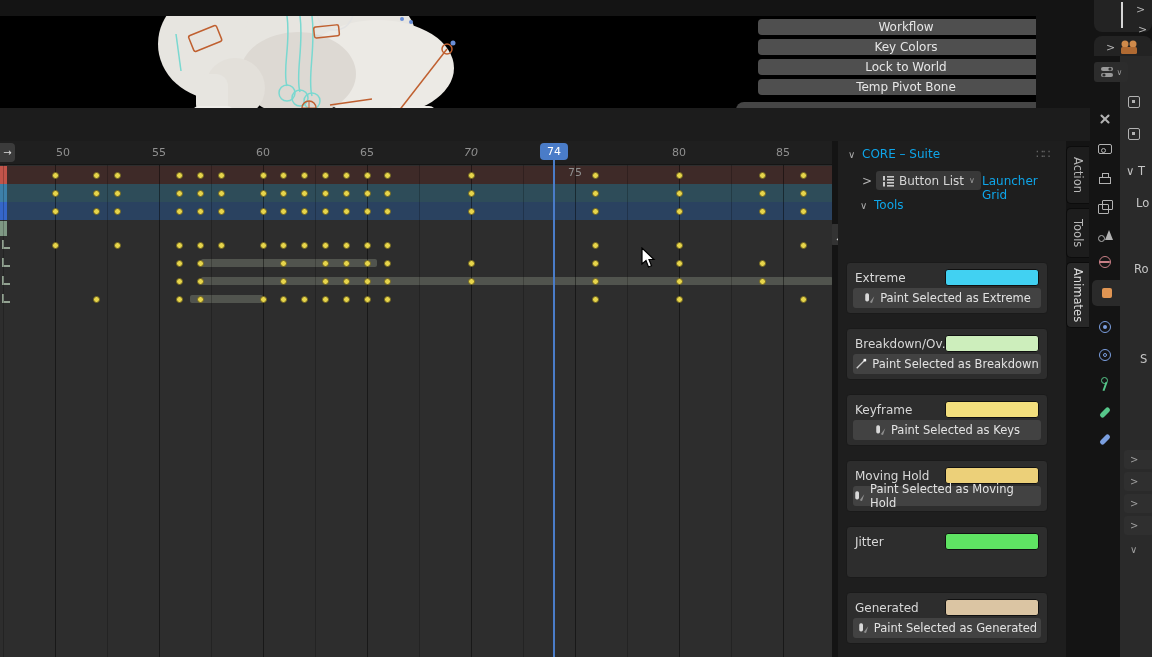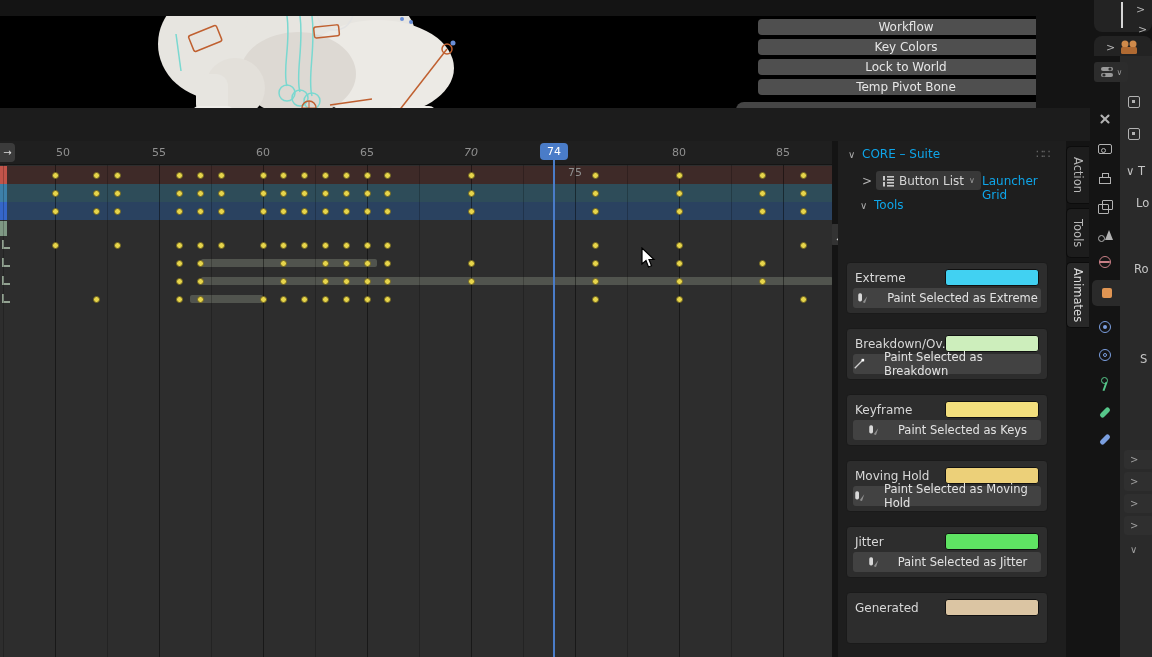--- a/index.html
+++ b/index.html
@@ -40,21 +40,21 @@
     color:#fff;font-size:11px;text-align:center;line-height:17px;z-index:6}
   #jumpbox{left:0;top:143px;width:15px;height:19px;background:#3b3b3b;border-radius:0 4px 4px 0;
     color:#ddd;font-size:10px;text-align:center;line-height:19px}
   
   #npanel{left:838px;top:141px;width:228px;height:516px;background:#1e1e1e;font-size:12px}
   .ptext{position:absolute;color:#0ea5e9}
   .pillbtn{position:absolute;background:#383838;border-radius:3px;display:flex;align-items:center;gap:5px;padding:0 6px;height:19px;color:#d5d5d5}
   .box{position:absolute;left:8px;width:202px;background:#2d2d2d;border:1px solid #1a1a1a;border-radius:4px}
   .swatch{position:absolute;right:8px;top:6px;width:94px;height:17px;border-radius:3px;border:1px solid #111}
   .paintbtn{position:absolute;left:6px;right:6px;bottom:5px;height:20px;background:#424242;border-radius:3px;
-    display:flex;align-items:center;justify-content:center;gap:19px;font-size:11.5px;color:#e2e2e2}
+    display:flex;align-items:center;justify-content:center;gap:5px;font-size:11.5px;color:#e2e2e2}
   .grp-label{position:absolute;left:8px;top:8px;font-size:12px;color:#d8d8d8}
   
   .vtab{position:absolute;left:1066px;width:23px;background:#1d1d1d;border:1px solid #0c0c0c;border-right:none;
     border-radius:5px 0 0 5px;color:#b8b8b8;font-size:11.5px;writing-mode:vertical-rl;
     display:flex;align-items:center;justify-content:center}
   .vtab.active{background:#282828;color:#dedede}
   
   #prail{left:1090px;top:56px;width:62px;height:601px;background:#141414}
   #pstrip{position:absolute;left:30px;top:0;width:32px;height:601px;background:#2a2a2a}
   .pslot{position:absolute;left:0;width:30px;height:26px;display:flex;align-items:center;justify-content:center}
@@ -468,33 +468,33 @@
               <rect x="3" y="1" width="5" height="11" rx="2.2" fill="#d8d8d8"></rect>
               <path d="M9 13 L15 5 L12 14 Z" fill="#8f8f8f"></path>
             </svg>
           </span>
           <span>Paint Selected as Moving Hold</span>
         </div>
       </div>
       <div class="box" style="top: 385px; height: 52px; text-align: right;">
         <div class="grp-label">Jitter</div>
         <div class="swatch" style="background: rgb(95, 228, 99);"></div>
+      </div>
+      <div class="box" style="top: 451px; height: 52px;">
+        <div class="grp-label">Generated</div>
+        <div class="swatch" style="background: rgb(219, 197, 163);"></div>
         <div class="paintbtn">
           <span>
             <svg width="12" height="13" viewBox="0 0 16 16">
               <rect x="3" y="1" width="5" height="11" rx="2.2" fill="#d8d8d8"></rect>
               <path d="M9 13 L15 5 L12 14 Z" fill="#8f8f8f"></path>
             </svg>
           </span>
-          <span>Paint Selected as Jitter</span>
+          <span>Paint Selected as Generated</span>
         </div>
-      </div>
-      <div class="box" style="top: 451px; height: 52px;">
-        <div class="grp-label">Generated</div>
-        <div class="swatch" style="background: rgb(219, 197, 163);"></div>
       </div>
     </div>
 </div>
 <div id="sidetabs">
     <div class="abs vtab" style="top: 146px; height: 58px;">Action</div>
     <div class="abs vtab" style="top: 208px; height: 50px;">Tools</div>
     <div class="abs vtab active" style="top: 262px; height: 66px;">Animates</div>
   </div>
 
 <div class="abs" style="left:1090px;top:0;width:62px;height:56px;background:#141414">

